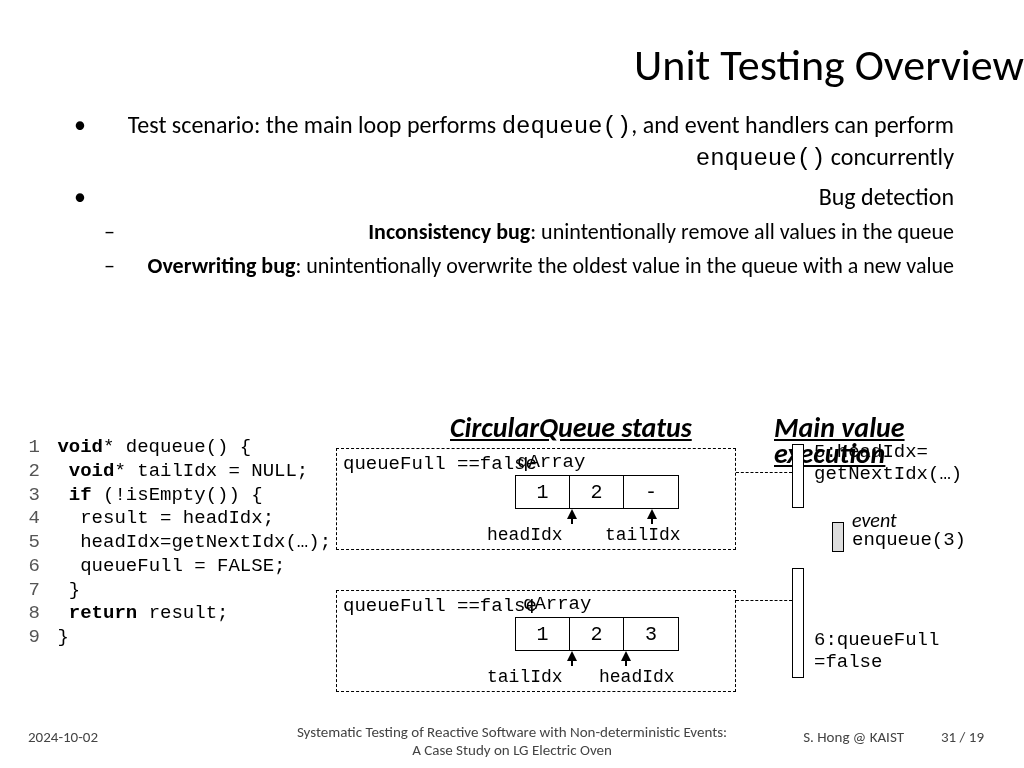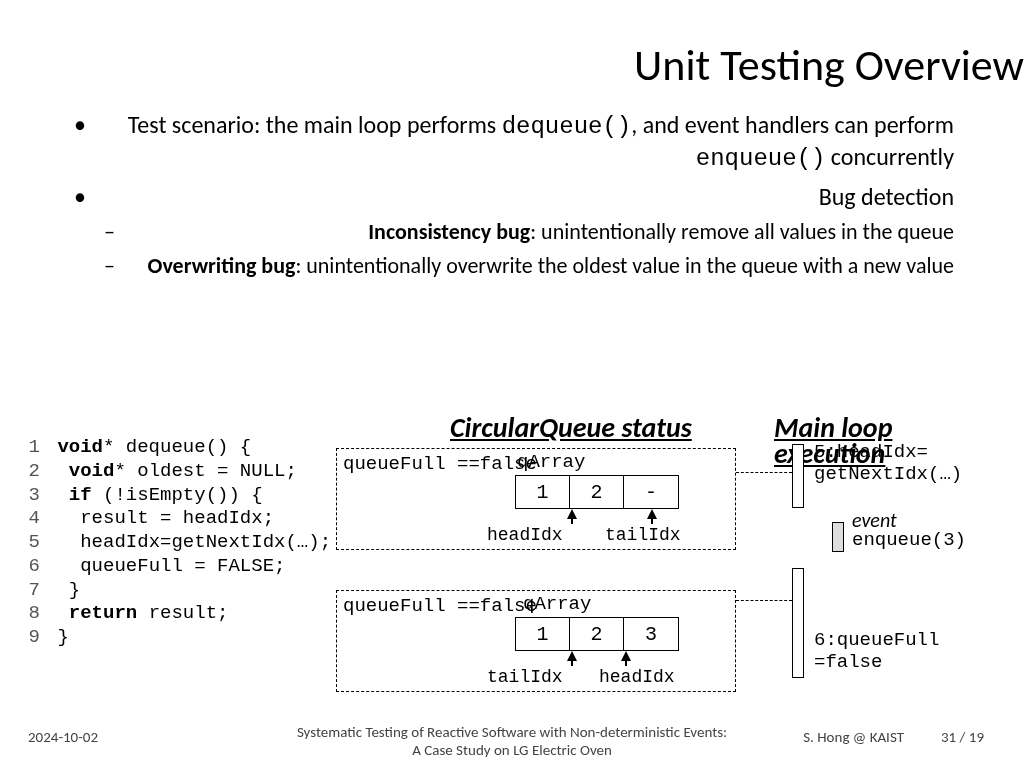--- a/index.html
+++ b/index.html
@@ -195,32 +195,32 @@
         </li>
       </ul>
     </li>
   </ul>
 </div>
 
 <div class="diagram-area">
 
   <div class="code-block">
     <div><span class="ln">1</span> <span class="kw">void</span><span>* dequeue() {</span></div>
-    <div><span class="ln">2</span>&nbsp;&nbsp;<span class="kw">void</span><span>* oldest = NULL;</span></div>
+    <div><span class="ln">2</span>&nbsp;&nbsp;<span class="kw">void</span><span>* tailIdx = NULL;</span></div>
     <div><span class="ln">3</span>&nbsp;&nbsp;<span class="kw">if</span><span> (!isEmpty()) {</span></div>
     <div><span class="ln">4</span>&nbsp;&nbsp;&nbsp;<span>result = headIdx;</span></div>
     <div><span class="ln">5</span>&nbsp;&nbsp;&nbsp;<span>headIdx=getNextIdx(…);</span></div>
     <div><span class="ln">6</span>&nbsp;&nbsp;&nbsp;<span>queueFull = FALSE;</span></div>
     <div><span class="ln">7</span>&nbsp;&nbsp;<span>}</span></div>
     <div><span class="ln">8</span>&nbsp;&nbsp;<span class="kw">return</span><span> result;</span></div>
     <div><span class="ln">9</span> <span>}</span></div>
   </div>
 
   <div class="label-heading lbl-cq">CircularQueue status</div>
-  <div class="label-heading lbl-ml">Main loop</div>
+  <div class="label-heading lbl-ml">Main value</div>
   <div class="label-heading lbl-ex">execution</div>
 
   <div class="status-box sb1">
     <div class="qfull-label" style="left:6px; top:4px; white-space:pre;">queueFull ==false</div>
     <div class="qarray-label" style="left:180px; top:2px;">qArray</div>
     <div class="cells" style="left:178px; top:26px;">
       <div class="cell">1</div>
       <div class="cell">2</div>
       <div class="cell">-</div>
     </div>

